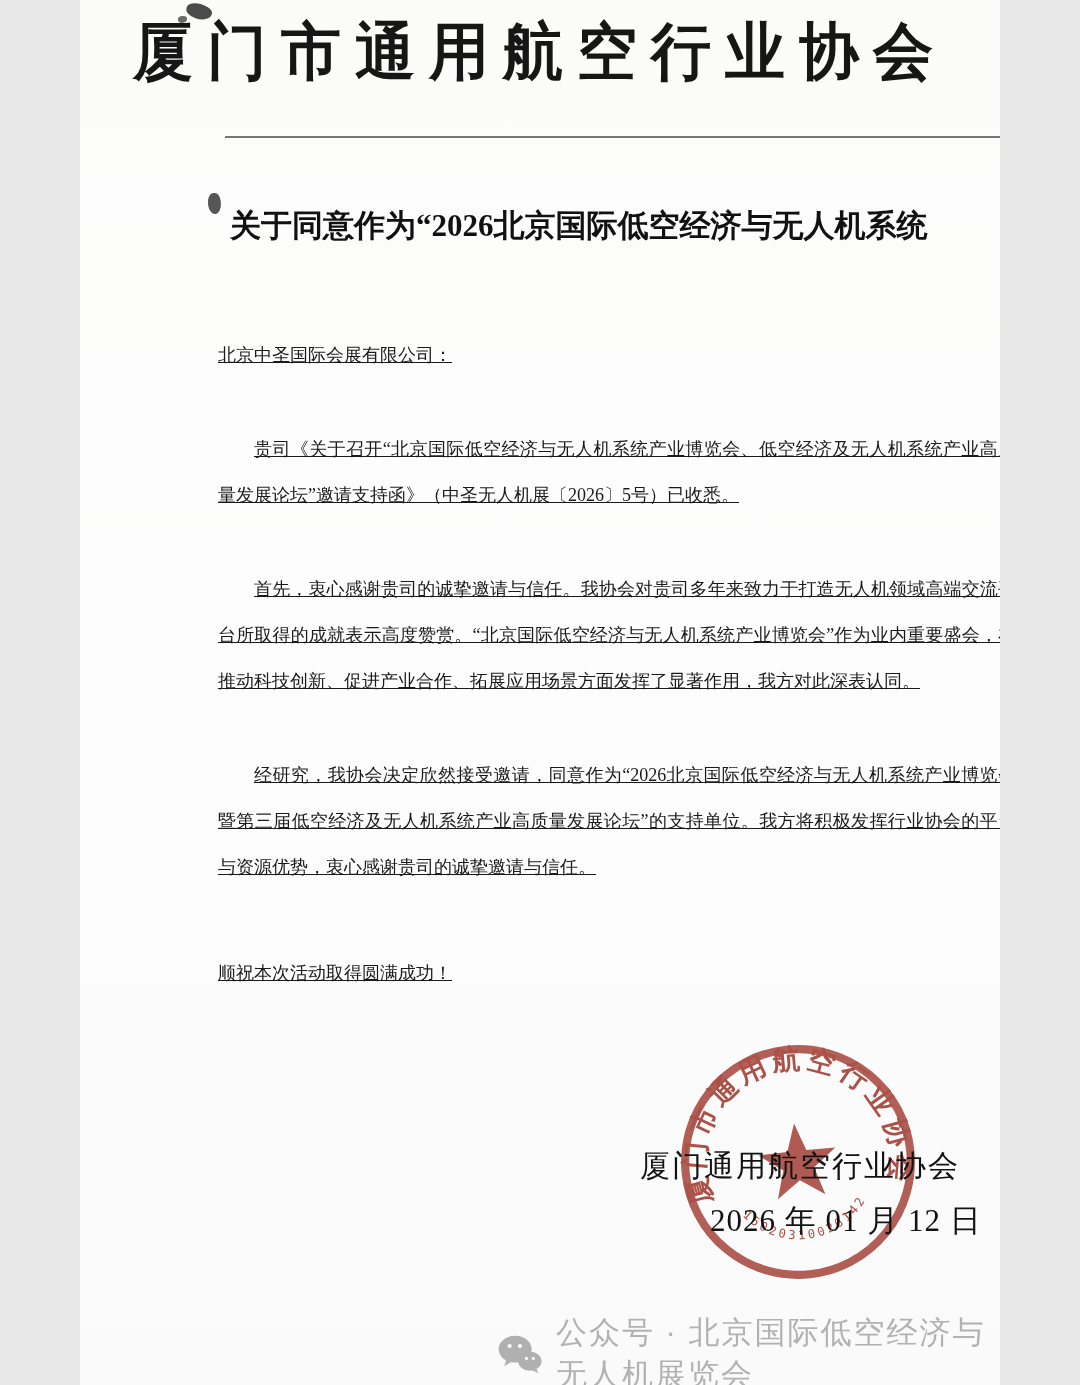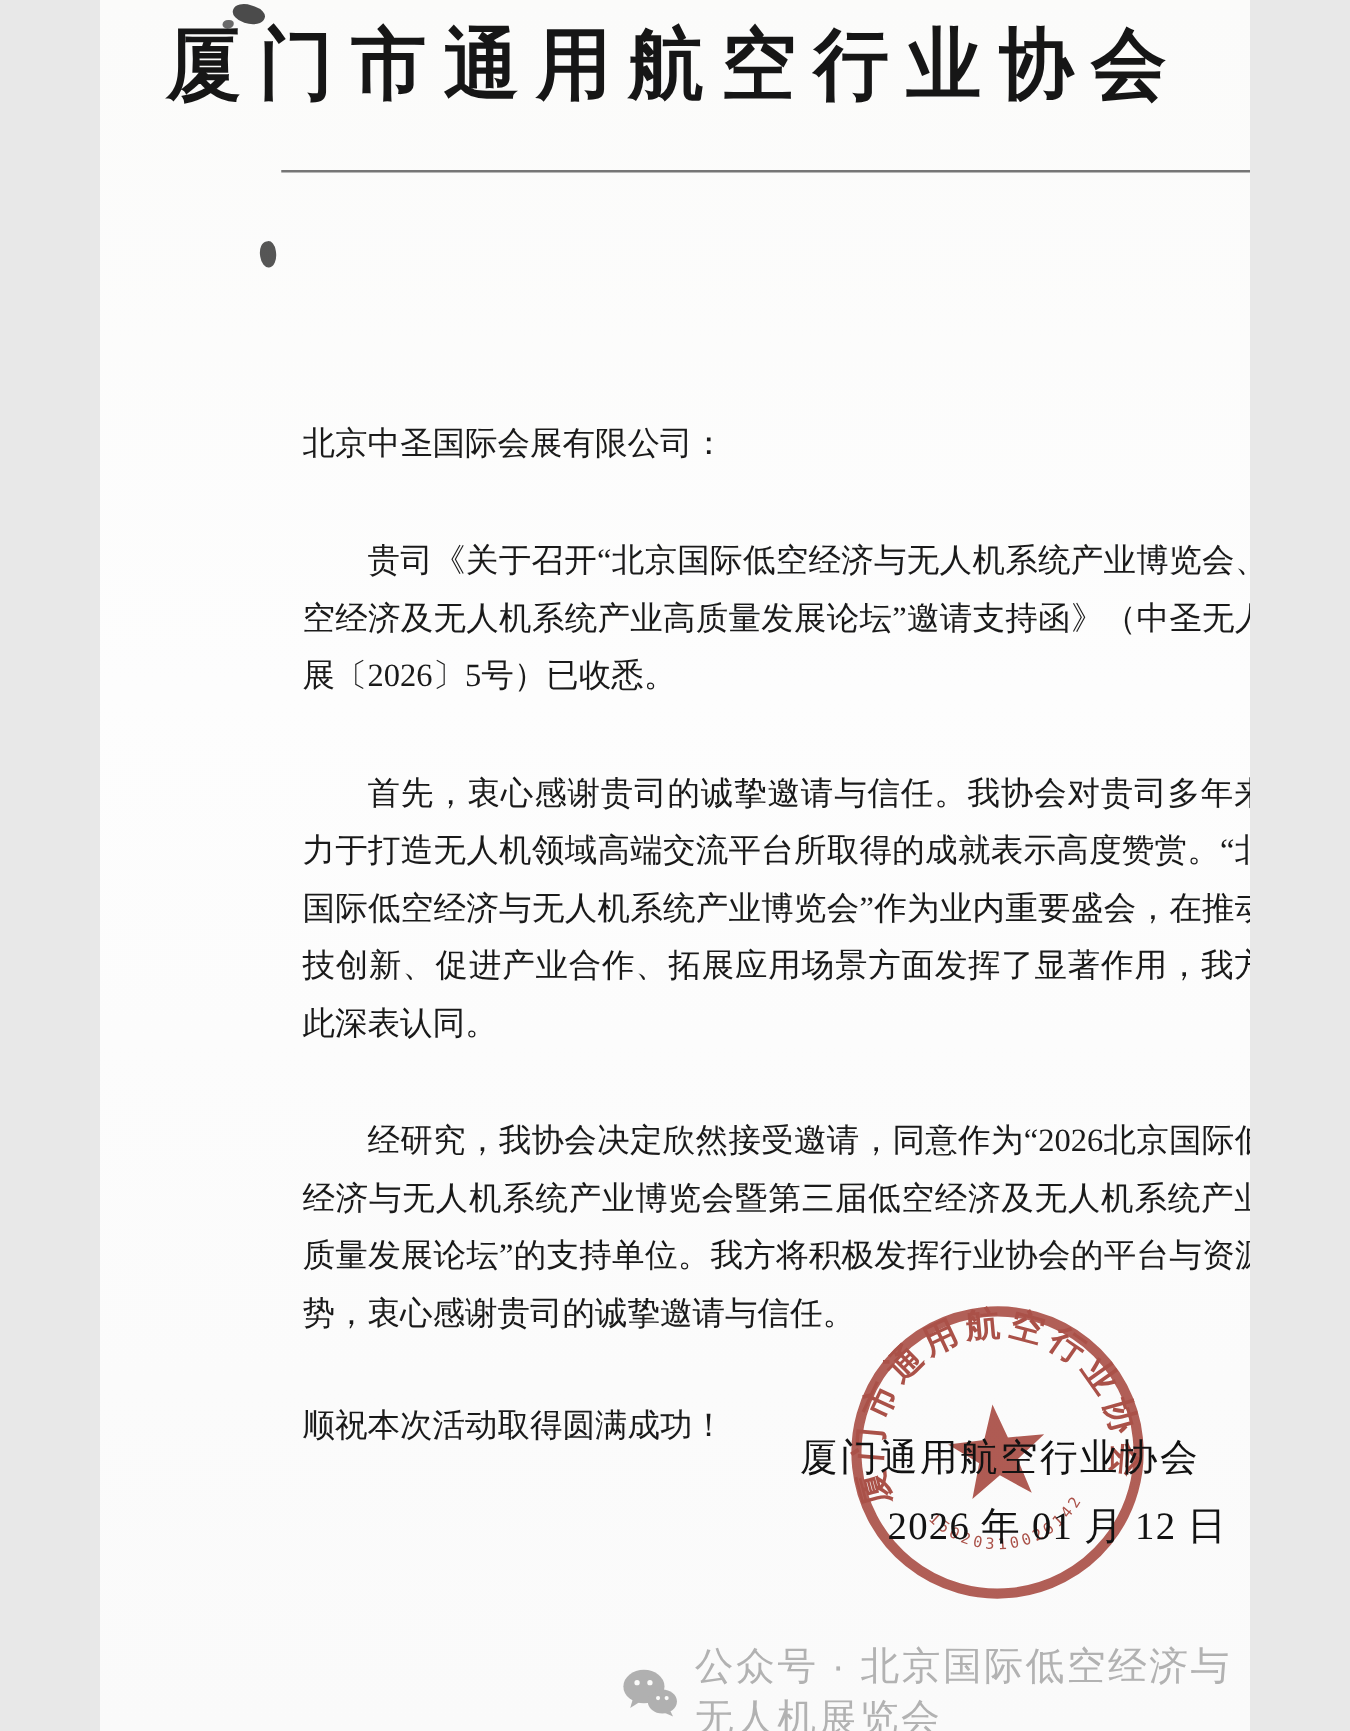--- a/index.html
+++ b/index.html
@@ -39,29 +39,30 @@
     top: 196px; left: 150px; width: 800px;
     font-size: 31px;
     font-weight: 700;
     line-height: 60px;
     color: #111;
   }
 
   
   .body-block {
     position: absolute;
-    top: 332px; left: 162px; width: 798px;
-    font-size: 26px;
+    top: 332px; left: 138px; width: 798px;
+    font-size: 18px;
     line-height: 46px;
     text-align: justify;
     color: #1a1a1a;
+    text-decoration: underline;
   }
   .body-block p.indent { text-indent: 2em; margin-top: 48px; }
   .body-block .recipient { text-indent: 0; }
-  .body-block .wish { margin-top: 44px; text-indent: 0; }
+  .body-block .wish { margin-top: 60px; text-indent: 0; }
   .sig-org {
     position: absolute;
     top: 1146px; left: 560px;
     font-size: 30px;
     letter-spacing: 2px;
     color: #121212;
     z-index: 3;
     text-align: right;
   }
   .sig-date {
@@ -126,20 +127,21 @@
 <div class="page">
 
   <div class="letterhead">厦门市通用航空行业协会</div>
   <div class="head-rule"></div>
 
   <div class="artifact artifact-1"></div>
   <div class="artifact artifact-2"></div>
   <div class="artifact artifact-3"></div>
 
   <div class="subject">
+    <div>关于同意作为“2026北京国际低空经济与无人机系统</div>
   </div>
 
   <div class="body-block">
     <p class="recipient">北京中圣国际会展有限公司：</p>
     <p class="indent">贵司《关于召开“北京国际低空经济与无人机系统产业博览会、低空经济及无人机系统产业高质量发展论坛”邀请支持函》（中圣无人机展〔2026〕5号）已收悉。</p>
     <p class="indent">首先，衷心感谢贵司的诚挚邀请与信任。我协会对贵司多年来致力于打造无人机领域高端交流平台所取得的成就表示高度赞赏。“北京国际低空经济与无人机系统产业博览会”作为业内重要盛会，在推动科技创新、促进产业合作、拓展应用场景方面发挥了显著作用，我方对此深表认同。</p>
     <p class="indent">经研究，我协会决定欣然接受邀请，同意作为“2026北京国际低空经济与无人机系统产业博览会暨第三届低空经济及无人机系统产业高质量发展论坛”的支持单位。我方将积极发挥行业协会的平台与资源优势，衷心感谢贵司的诚挚邀请与信任。</p>
     <p class="wish">顺祝本次活动取得圆满成功！</p>
   </div>
 

